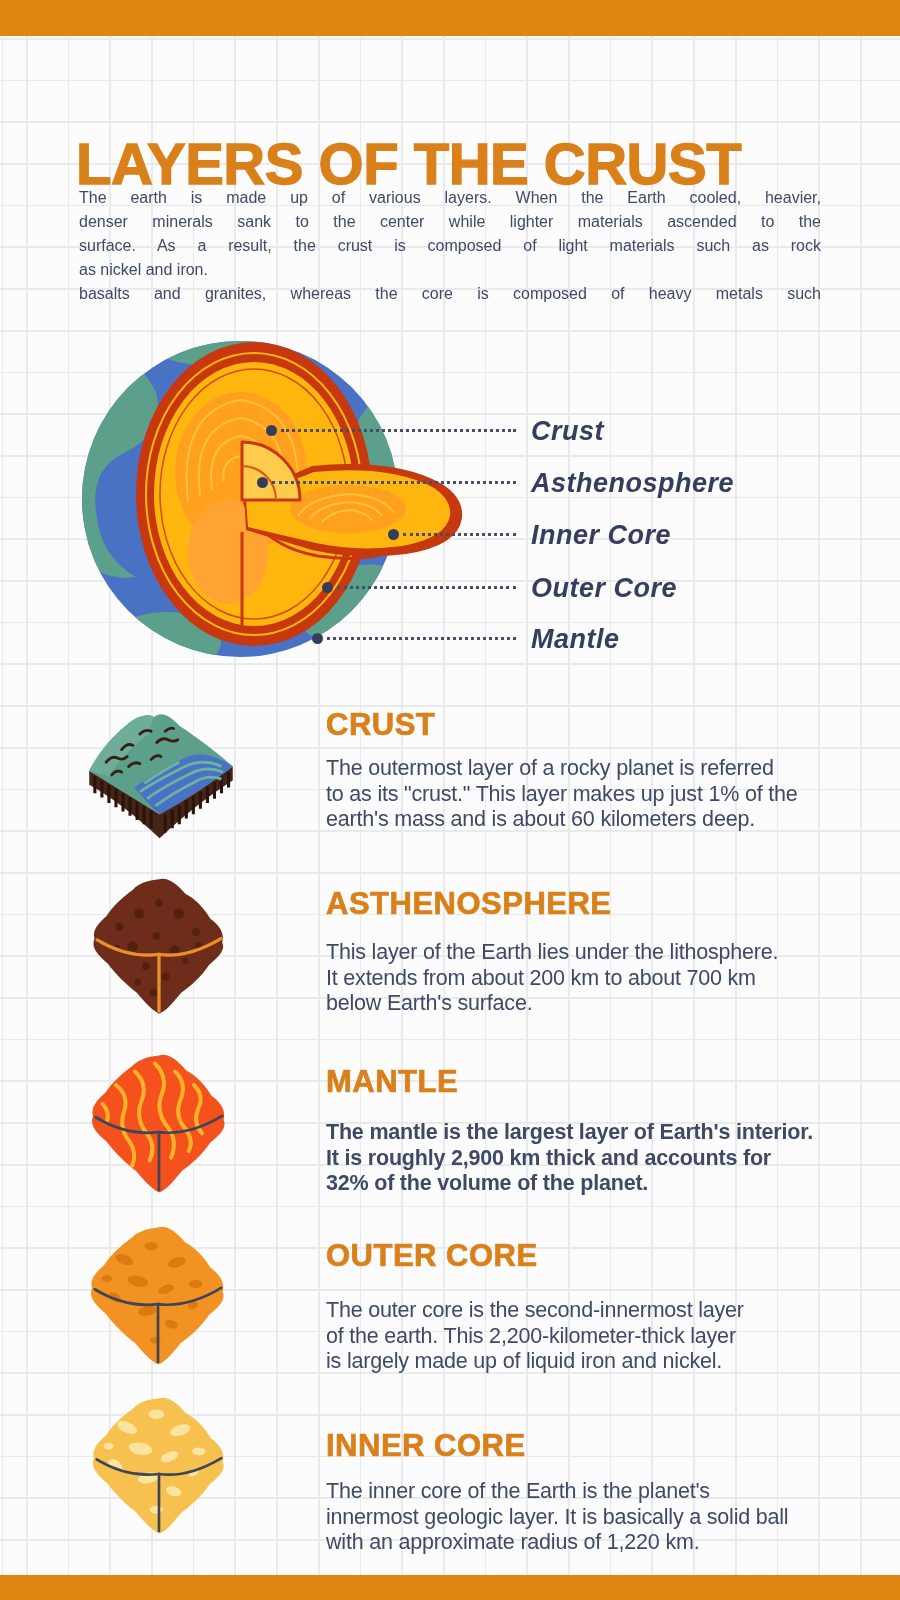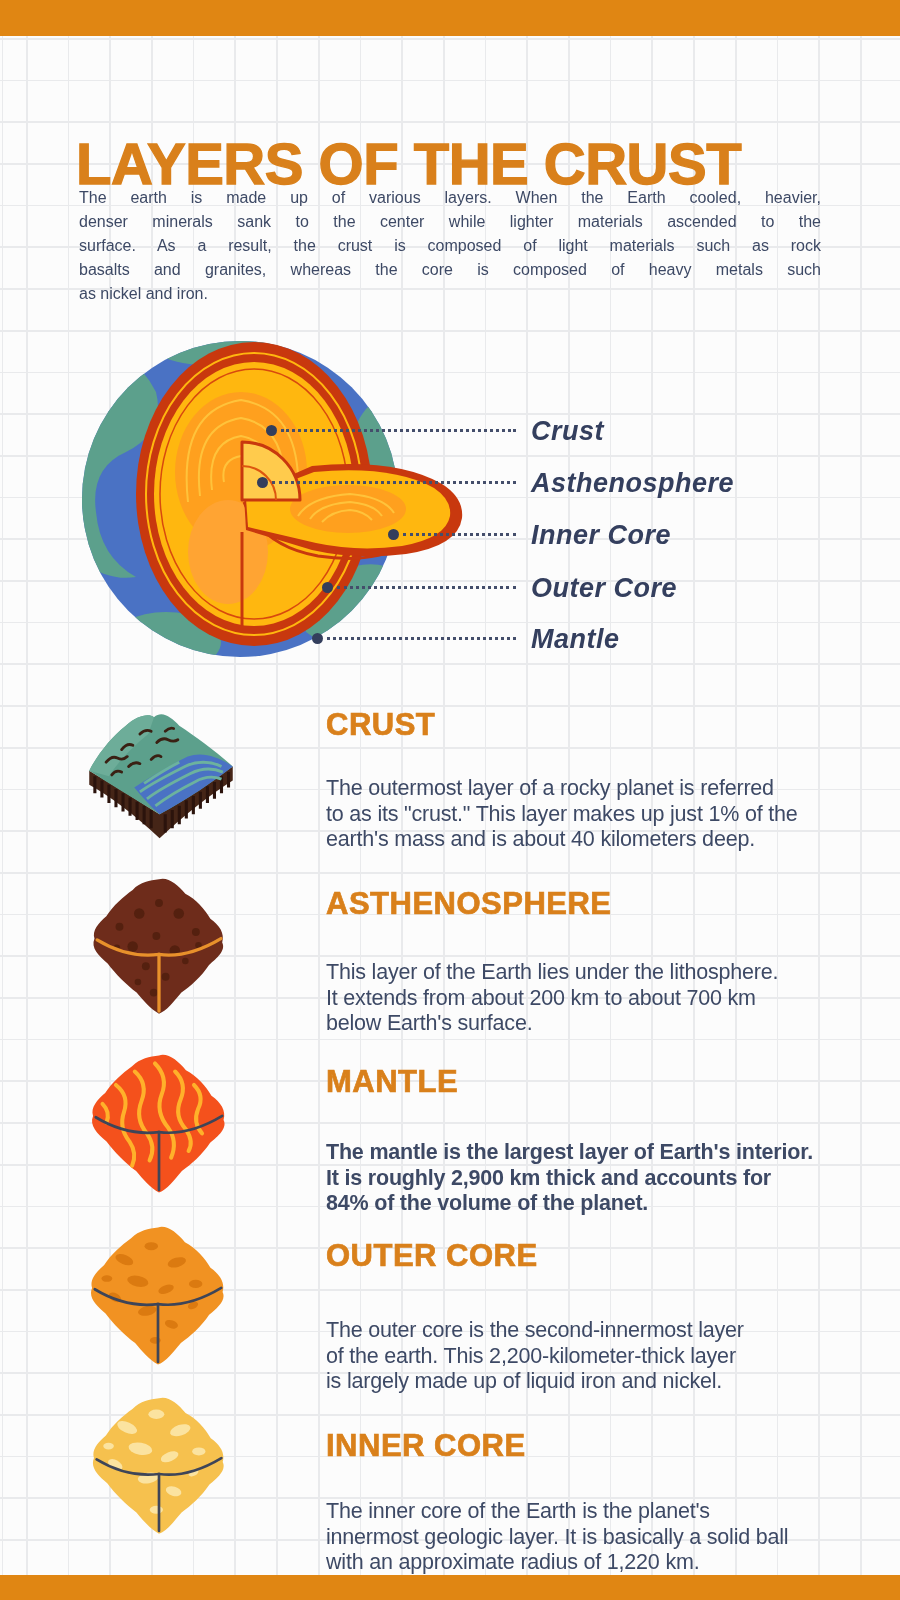--- a/index.html
+++ b/index.html
@@ -37,38 +37,38 @@
   }
   .section{position:absolute;left:0;width:900px;}
   .sec-icon{position:absolute;}
   .sec-text{position:absolute;left:326px;width:540px;}
   .sec-heading{
     font-size:31px;font-weight:bold;letter-spacing:0.5px;line-height:34px;margin:0;
     color:var(--accent-orange,#D9801B);
     -webkit-text-stroke:0.7px var(--accent-orange,#D9801B);
     white-space:nowrap;
   }
-  .sec-body{position:absolute;left:326px;font-size:21.5px;letter-spacing:-0.2px;line-height:25.5px;margin-top:20px;}
+  .sec-body{position:absolute;left:326px;font-size:21.5px;letter-spacing:-0.2px;line-height:25.5px;}
   .sec-body .ln{white-space:nowrap;}
 </style>
 </head>
 <body>
 
 <div class="page">
 
   <div class="bar top"></div>
 
   <h1 class="title">LAYERS OF THE CRUST</h1>
 
   <div class="intro">
     <div class="ln just">The earth is made up of various layers. When the Earth cooled, heavier,</div>
     <div class="ln just">denser minerals sank to the center while lighter materials ascended to the</div>
     <div class="ln just">surface. As a result, the crust is composed of light materials such as rock</div>
+    <div class="ln">as nickel and iron.</div>
     <div class="ln just">basalts and granites, whereas the core is composed of heavy metals such</div>
-    <div class="ln">as nickel and iron.</div>
   </div>
 
   <div class="diagram">
     <svg class="earth" width="405" height="328" viewBox="0 0 405 328">
       <defs>
         <clipPath id="globeClip">
             <circle cx="174" cy="167" r="158"></circle>
           </clipPath>
       </defs>
 
@@ -155,21 +155,21 @@
         <path d="M24,51 q3,-4 7,-2"></path>
           <path d="M62,20 q3,-3 6,-2"></path>
       </g>
     </svg>
     <div class="sec-text" style="top:708px;">
       <h2 class="sec-heading">CRUST</h2>
     </div>
     <div class="sec-body" style="top:756px;">
       <div class="ln">The outermost layer of a rocky planet is referred</div>
       <div class="ln">to as its "crust." This layer makes up just 1% of the</div>
-      <div class="ln">earth's mass and is about 40 kilometers deep.</div>
+      <div class="ln">earth's mass and is about 60 kilometers deep.</div>
     </div>
   </div>
 
   <div class="section">
     <svg class="sec-icon" style="left:80px;top:874px;" width="158" height="145" viewBox="0 0 120 110">
       <path fill="#6E2C1B" d="M60,4 C67,2 74,8 80,15 C88,19 95,27 99,34 C106,39 110,45 108,52 C111,58 104,64 98,69 C92,78 84,85 77,90 C71,97 66,104 60,106 C54,103 48,96 43,90 C35,84 27,76 21,68 C14,62 8,56 11,49 C9,43 14,37 20,32 C25,24 33,17 40,12 C46,6 53,5 60,4 Z"></path>
       <g fill="#54200F">
         <circle cx="30" cy="40" r="3"></circle>
           <circle cx="45" cy="30" r="4"></circle>
           <circle cx="60" cy="22" r="3"></circle>
@@ -218,21 +218,21 @@
           <path d="M107,49 Q82,64 60,61"></path>
           <path d="M60,61 V104"></path>
       </g>
     </svg>
     <div class="sec-text" style="top:1065px;">
       <h2 class="sec-heading">MANTLE</h2>
     </div>
     <div class="sec-body" style="top:1120px;font-weight:bold;">
       <div class="ln">The mantle is the largest layer of Earth's interior.</div>
       <div class="ln">It is roughly 2,900 km thick and accounts for</div>
-      <div class="ln">84% of the volume of the planet.</div>
+      <div class="ln">32% of the volume of the planet.</div>
     </div>
   </div>
 
   <div class="section">
     <svg class="sec-icon" style="left:76px;top:1222px;" width="164" height="148" viewBox="0 0 120 110">
       <path fill="#F19222" d="M60,4 C67,2 74,8 80,15 C88,19 95,27 99,34 C106,39 110,45 108,52 C111,58 104,64 98,69 C92,78 84,85 77,90 C71,97 66,104 60,106 C54,103 48,96 43,90 C35,84 27,76 21,68 C14,62 8,56 11,49 C9,43 14,37 20,32 C25,24 33,17 40,12 C46,6 53,5 60,4 Z"></path>
       <g fill="#DB7A10">
         <ellipse cx="35" cy="28" rx="7" ry="3.5" transform="rotate(22 35 28)"></ellipse>
         <ellipse cx="55" cy="18" rx="5" ry="3"></ellipse>
         <ellipse cx="74" cy="30" rx="7" ry="3.5" transform="rotate(-16 74 30)"></ellipse>

